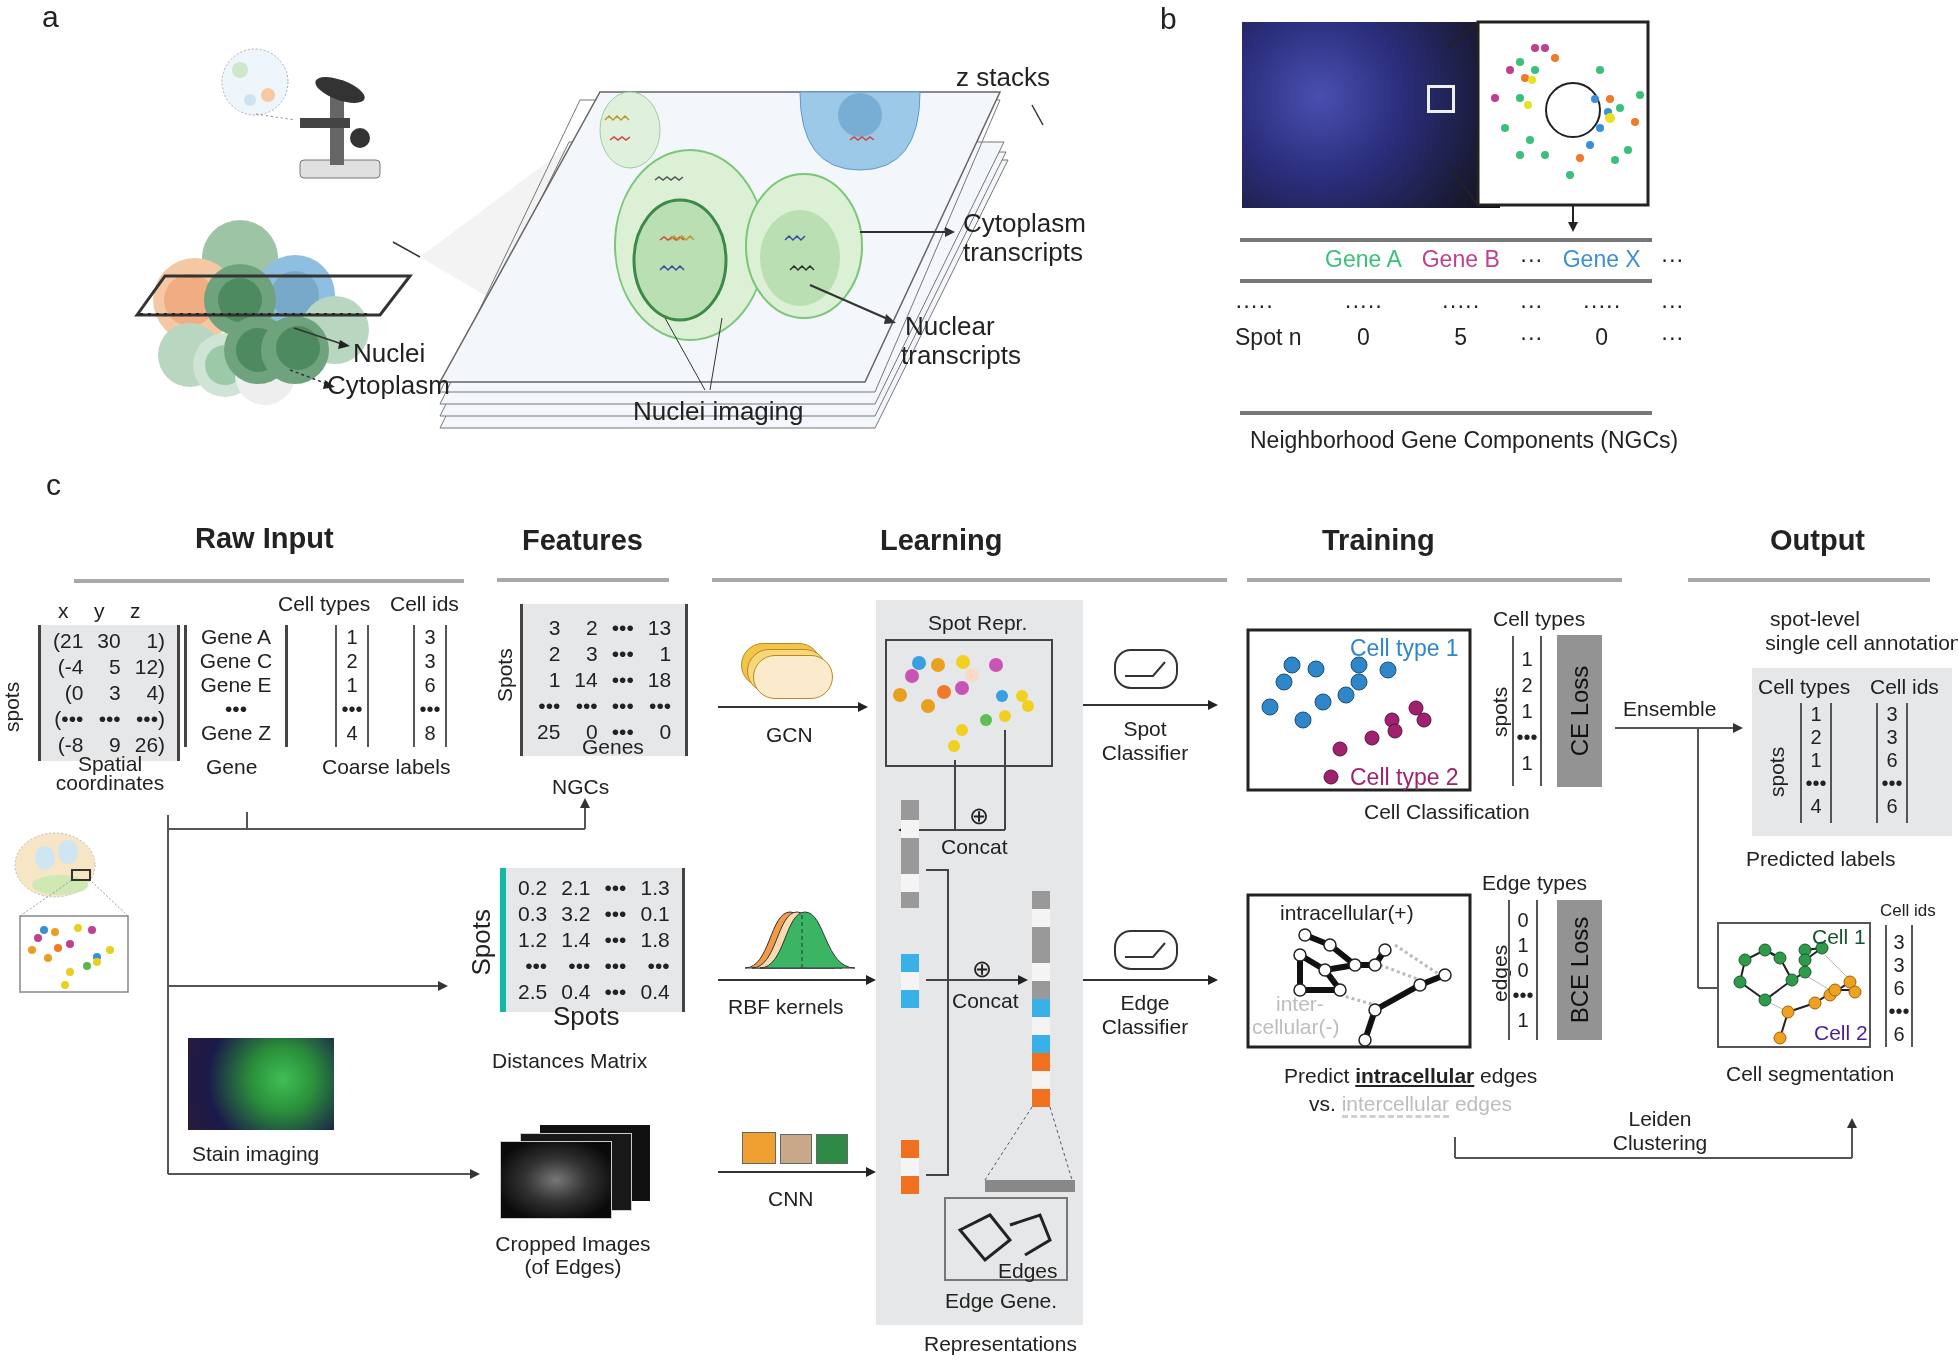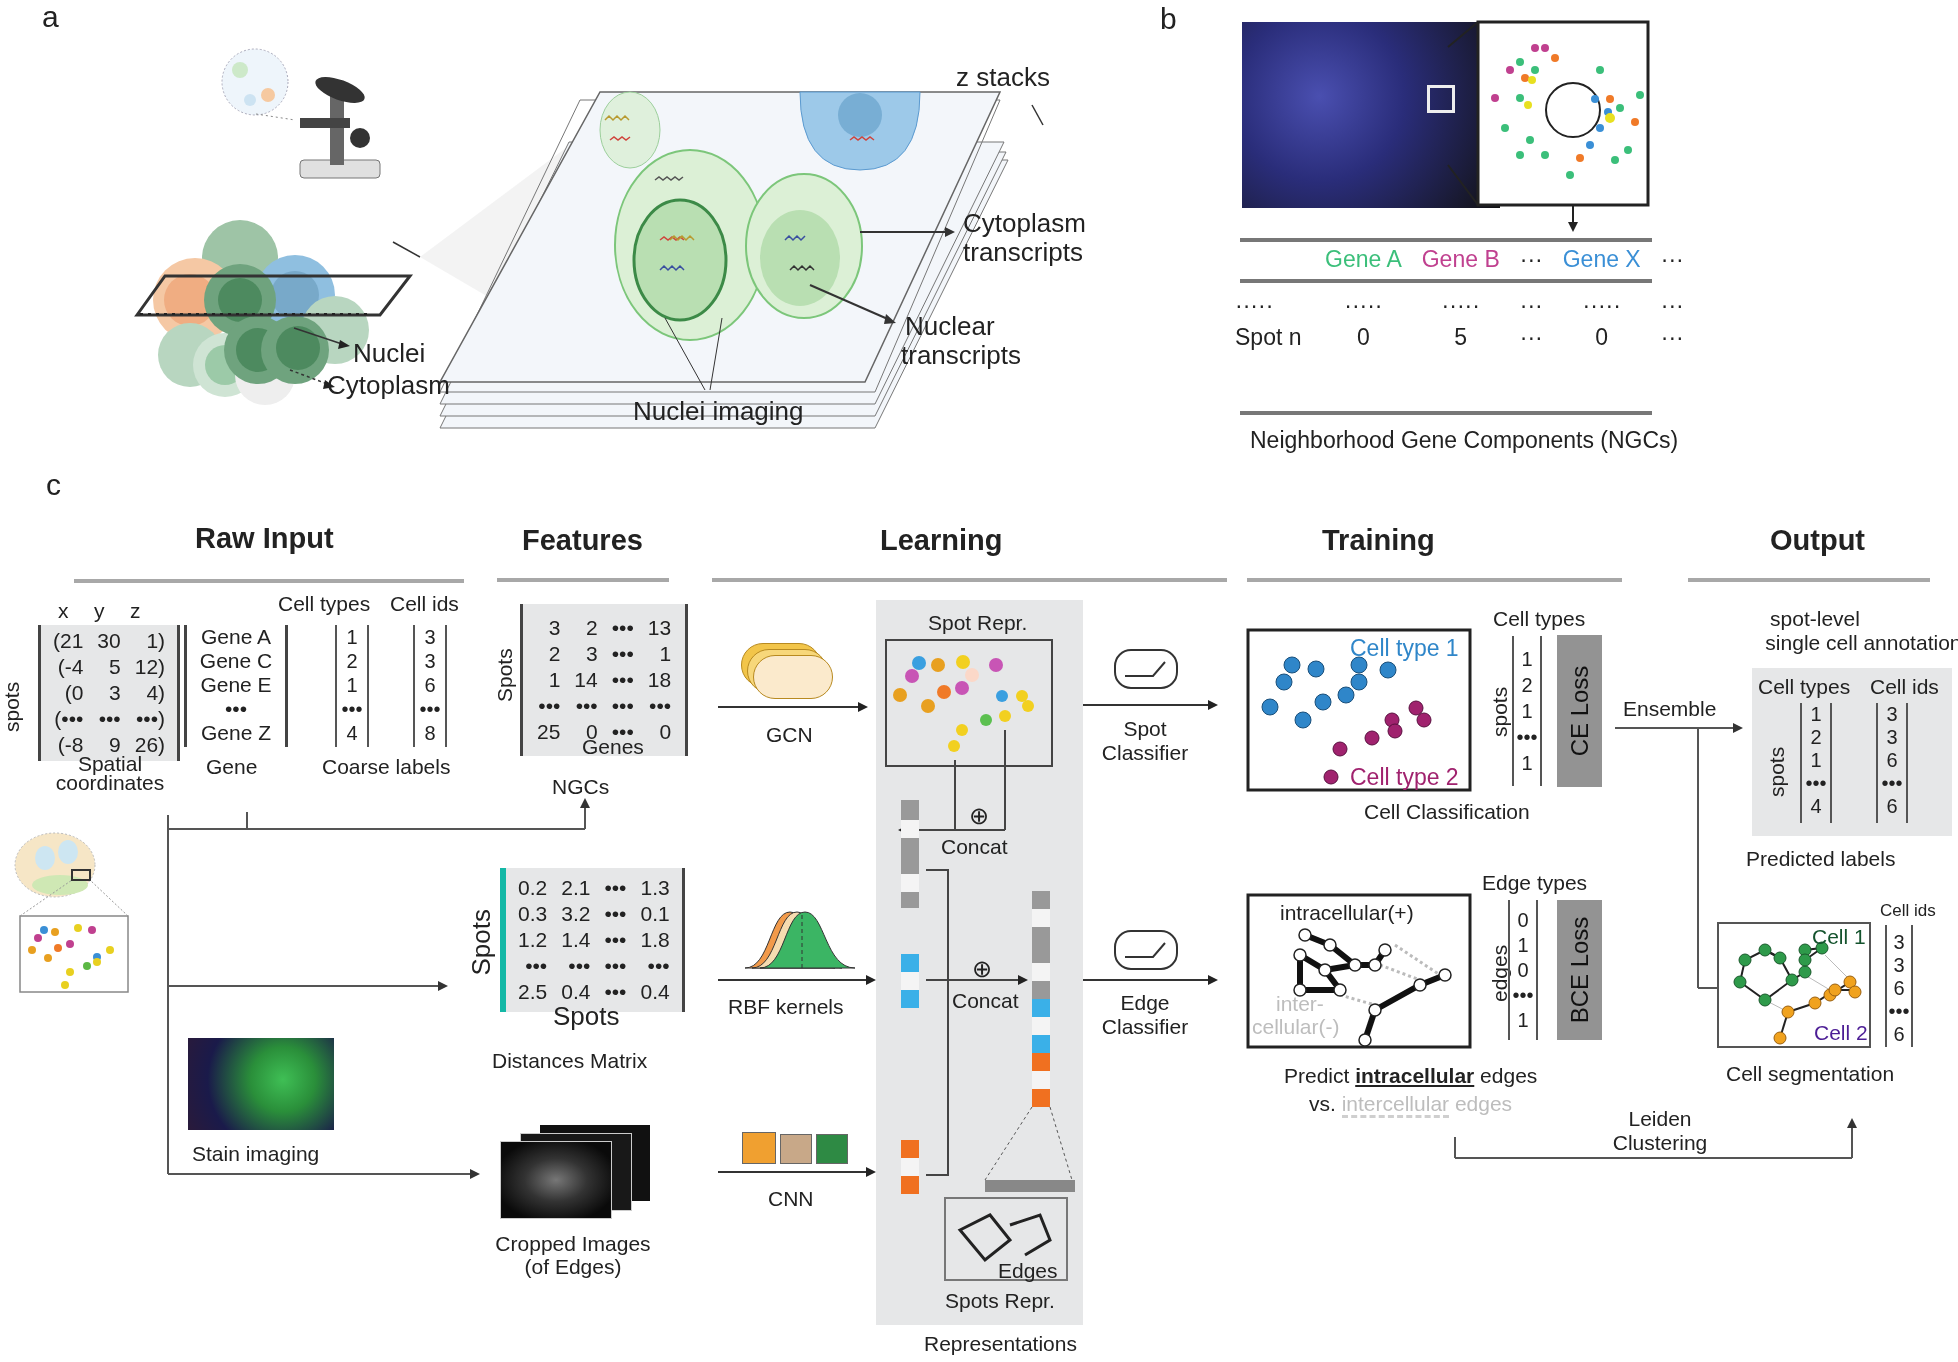--- a/index.html
+++ b/index.html
@@ -513,21 +513,21 @@
   <g stroke="#222" stroke-width="3" fill="none">
       <path d="M960 1230 L990 1215 L1010 1240 L985 1260 Z"></path>
       <path d="M1010 1225 L1040 1215 L1050 1240 L1025 1255"></path>
     </g>
 </svg>
 <div class="lbl-sm" style="left:969px;top:803px;font-size:24px;">⊕</div>
 <div class="lbl-sm" style="left:941px;top:836px;">Concat</div>
 <div class="lbl-sm" style="left:972px;top:956px;font-size:24px;">⊕</div>
 <div class="lbl-sm" style="left:952px;top:990px;">Concat</div>
 <div class="lbl-sm" style="left:998px;top:1260px;">Edges</div>
-<div class="lbl-sm" style="left:945px;top:1290px;">Spots Repr.</div>
+<div class="lbl-sm" style="left:945px;top:1290px;">Edge Gene.</div>
 <div class="lbl-sm" style="left:924px;top:1333px;">Representations</div>
 
 <svg width="1958" height="1362">
   <g>
       <rect x="1115" y="650" width="62" height="38" rx="16" fill="#fff" stroke="#333" stroke-width="2"></rect>
       <polyline points="1125,676 1153,676 1165,662" fill="none" stroke="#333" stroke-width="2"></polyline>
     </g>
   <g>
       <rect x="1115" y="931" width="62" height="38" rx="16" fill="#fff" stroke="#333" stroke-width="2"></rect>
       <polyline points="1125,957 1153,957 1165,943" fill="none" stroke="#333" stroke-width="2"></polyline>

